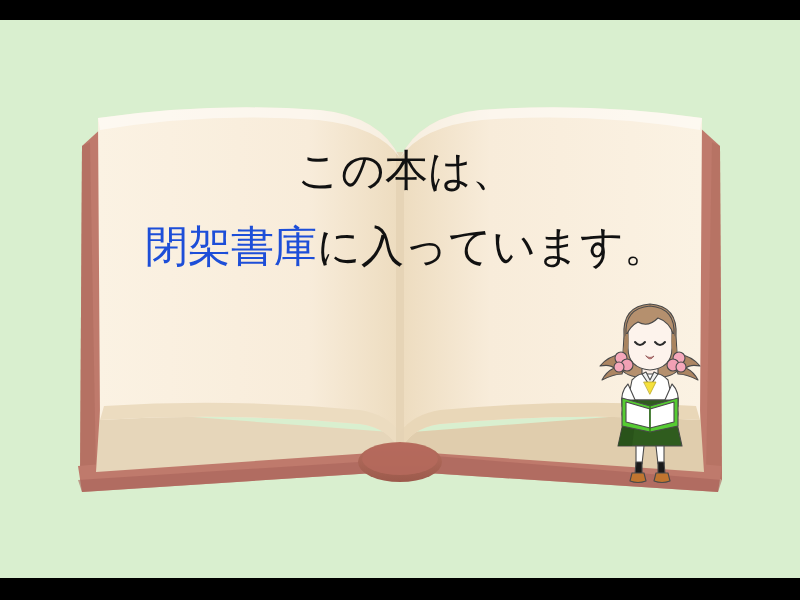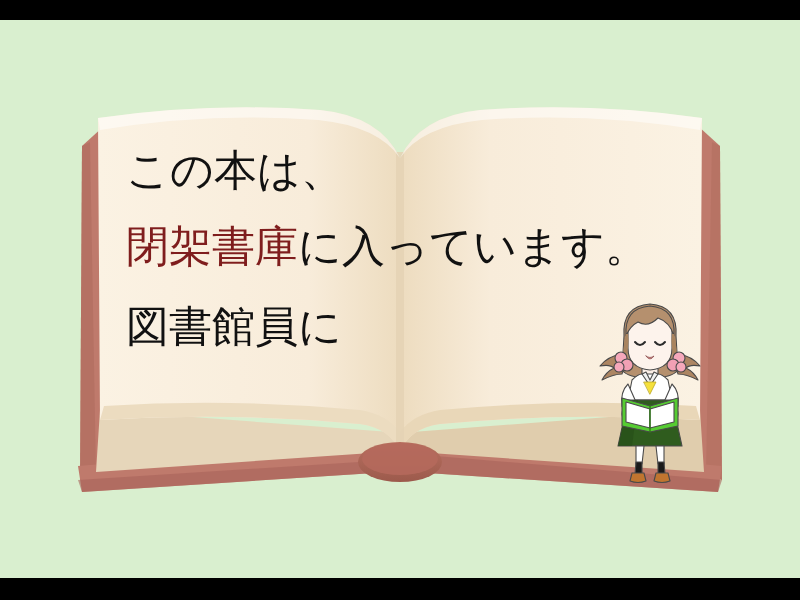--- a/index.html
+++ b/index.html
@@ -61,23 +61,23 @@
     top: 112px;
     width: 560px;
     z-index: 20;
     color: #111111;
     font-size: 43px;
     line-height: 76px;
     letter-spacing: 0px;
     white-space: nowrap;
     font-family: "DejaVu Sans", "Liberation Sans", sans-serif;
   }
-  #page-text .ln { display: block; }
+  #page-text .ln { display: block; text-align: center; }
   #page-text .ln.indent { padding-left: 14px; }
-  #page-text .hl { color: #7f1d1d; font-family: Liberation Mono, monospace; }
+  #page-text .hl { color: #1d4ed8; font-family: Liberation Mono, monospace; }
 
   
   #girl {
     position: absolute;
     left: 592px;
     top: 272px;
     width: 116px;
     height: 192px;
     z-index: 30;
   }
@@ -153,23 +153,20 @@
         <path d="M642,38 Q530,22 420,30 Q360,36 340,78 Q362,46 422,40 Q530,32 640,50 Z" fill="#ffffff" opacity="0.5"></path>
       </svg>
     </div>
 
     <div id="page-text">
       <span class="ln">
         <span>この本は、</span>
       </span>
       <span class="ln">
         <span class="hl">閉架書庫</span><span>に入っています。</span>
-      </span>
-      <span class="ln">
-        <span>図書館員に</span>
       </span>
     </div>
 
     <div id="girl">
       <svg viewBox="0 0 116 192" xmlns="http://www.w3.org/2000/svg">
         <g stroke="#4a4a4a" stroke-width="1.1" stroke-linejoin="round" stroke-linecap="round">
 
           <path d="M32,44 Q30,14 58,12 Q86,14 84,44 L86,78 Q80,86 58,86 Q36,86 30,78 Z" fill="#b5906e"></path>
 
           <path d="M30,62 Q16,64 8,74 Q18,72 22,76 Q14,80 10,88 Q22,82 30,82 Q34,72 30,62 Z" fill="#ad8663"></path>

